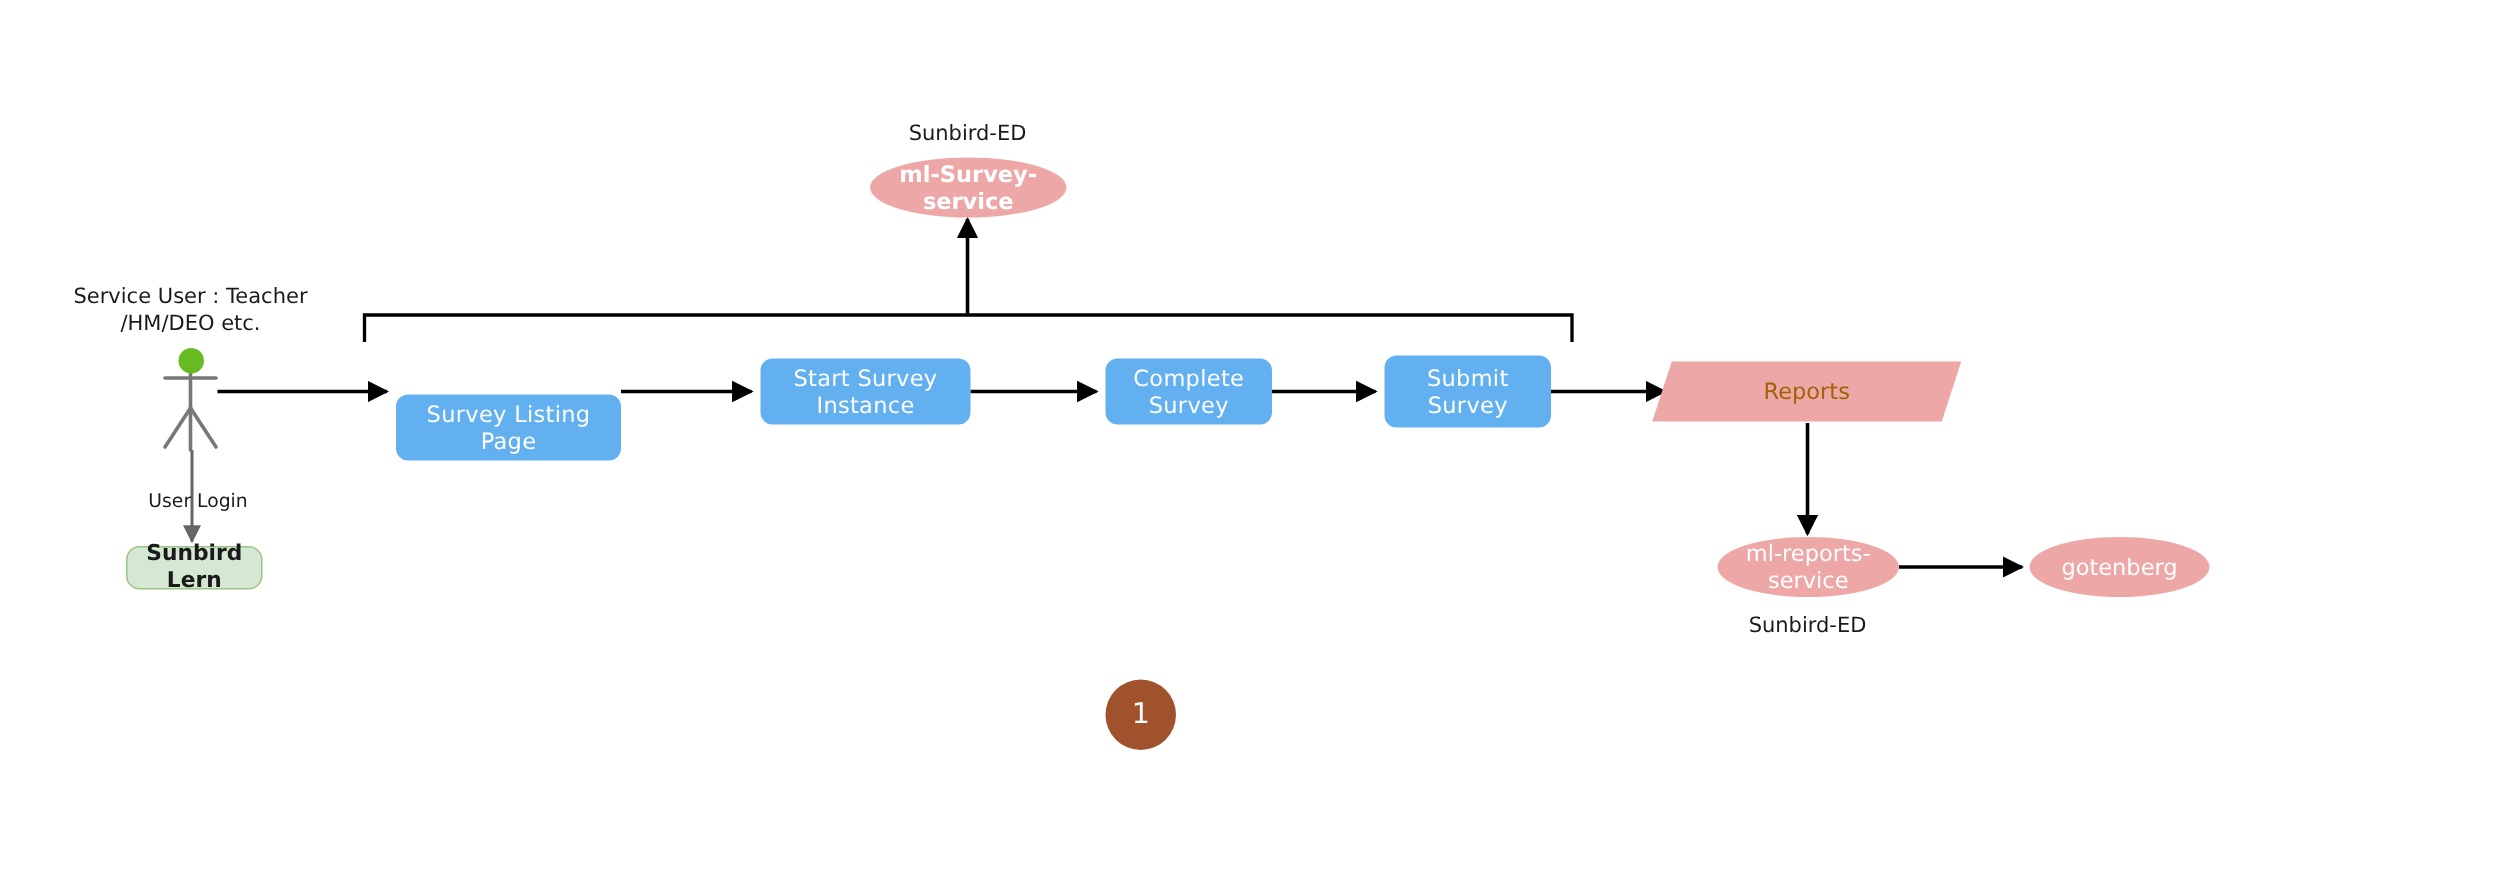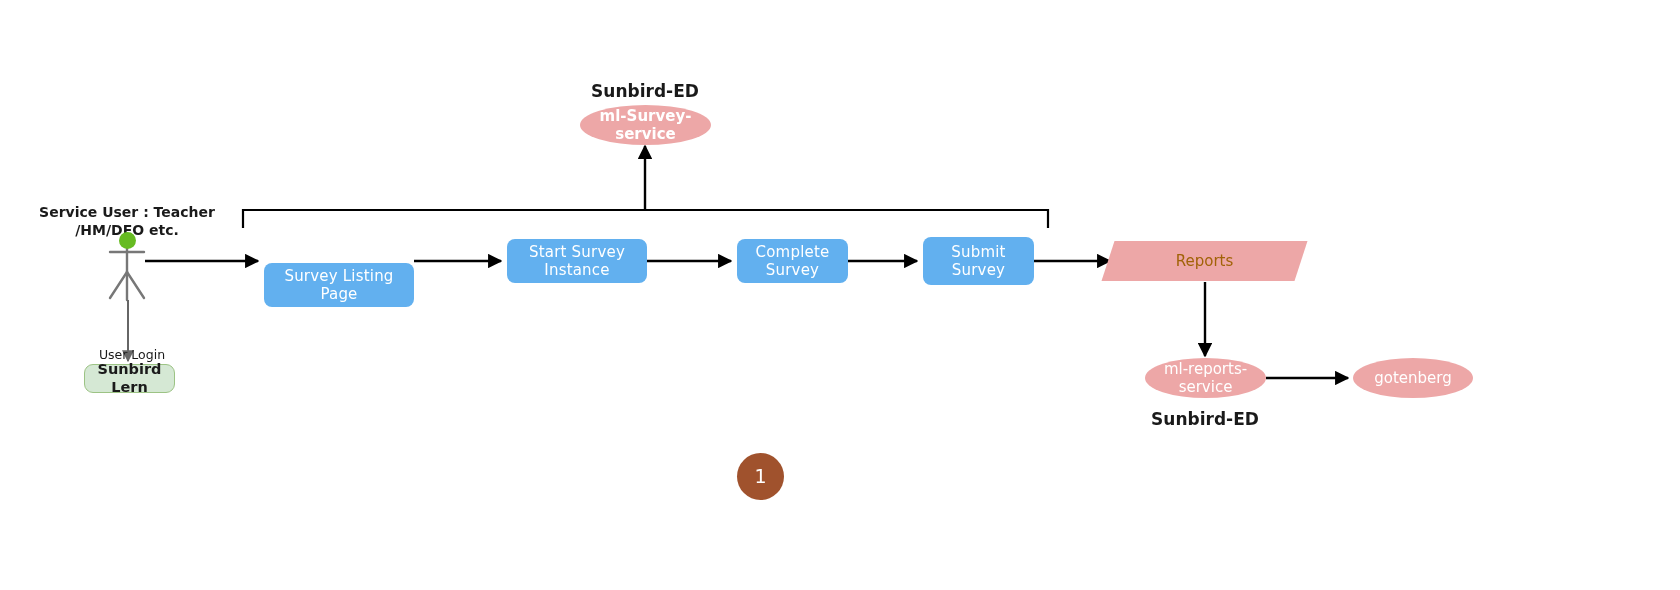--- a/index.html
+++ b/index.html
@@ -87,26 +87,25 @@
   
   .label {
     position: absolute;
     color: #1a1a1a;
     font-size: 14px;
     text-align: center;
     line-height: 1.25;
     white-space: pre-line;
   }
   .label-bold {
-    font-weight: bold;
-    font-size: 17px;
+    font-weight: normal;
+    font-size: 14px;
   }
   .label-small {
     font-size: 12.5px;
-    margin-top: 21px;
   }
 
   
   #edges {
     position: absolute;
     left: 0;
     top: 0;
     width: 1680px;
     height: 590px;
     pointer-events: none;
@@ -168,21 +167,21 @@
     <line class="edge" x1="1034" y1="261" x2="1110" y2="261" marker-end="url(#arrow)"></line>
 
     <path class="bracket" d="M 243 228 L 243 210 L 1048 210 L 1048 228"></path>
     <line class="edge" x1="645" y1="210" x2="645" y2="146" marker-end="url(#arrow)"></line>
 
     <line class="edge" x1="1205" y1="282" x2="1205" y2="356" marker-end="url(#arrow)"></line>
 
     <line class="edge" x1="1266" y1="378" x2="1348" y2="378" marker-end="url(#arrow)"></line>
   </svg>
 
-  <div class="label" style="left:37px; top:204px; width:180px;font-weight:bold;">Service User : Teacher
+  <div class="label" style="left:37px; top:190px; width:180px;">Service User : Teacher
 /HM/DEO etc.</div>
 
   <div style="position:absolute; left:119px; top:232px; width:17px; height:17px;
               border-radius:50%; background:#66bb22;"></div>
 
   <div class="label label-small" style="left:86px; top:326px; width:92px;">User Login</div>
 
   <div class="node greenbox" style="left:84px; top:364px; width:91px; height:29px;">
     <span>Sunbird Lern</span>
   </div>

